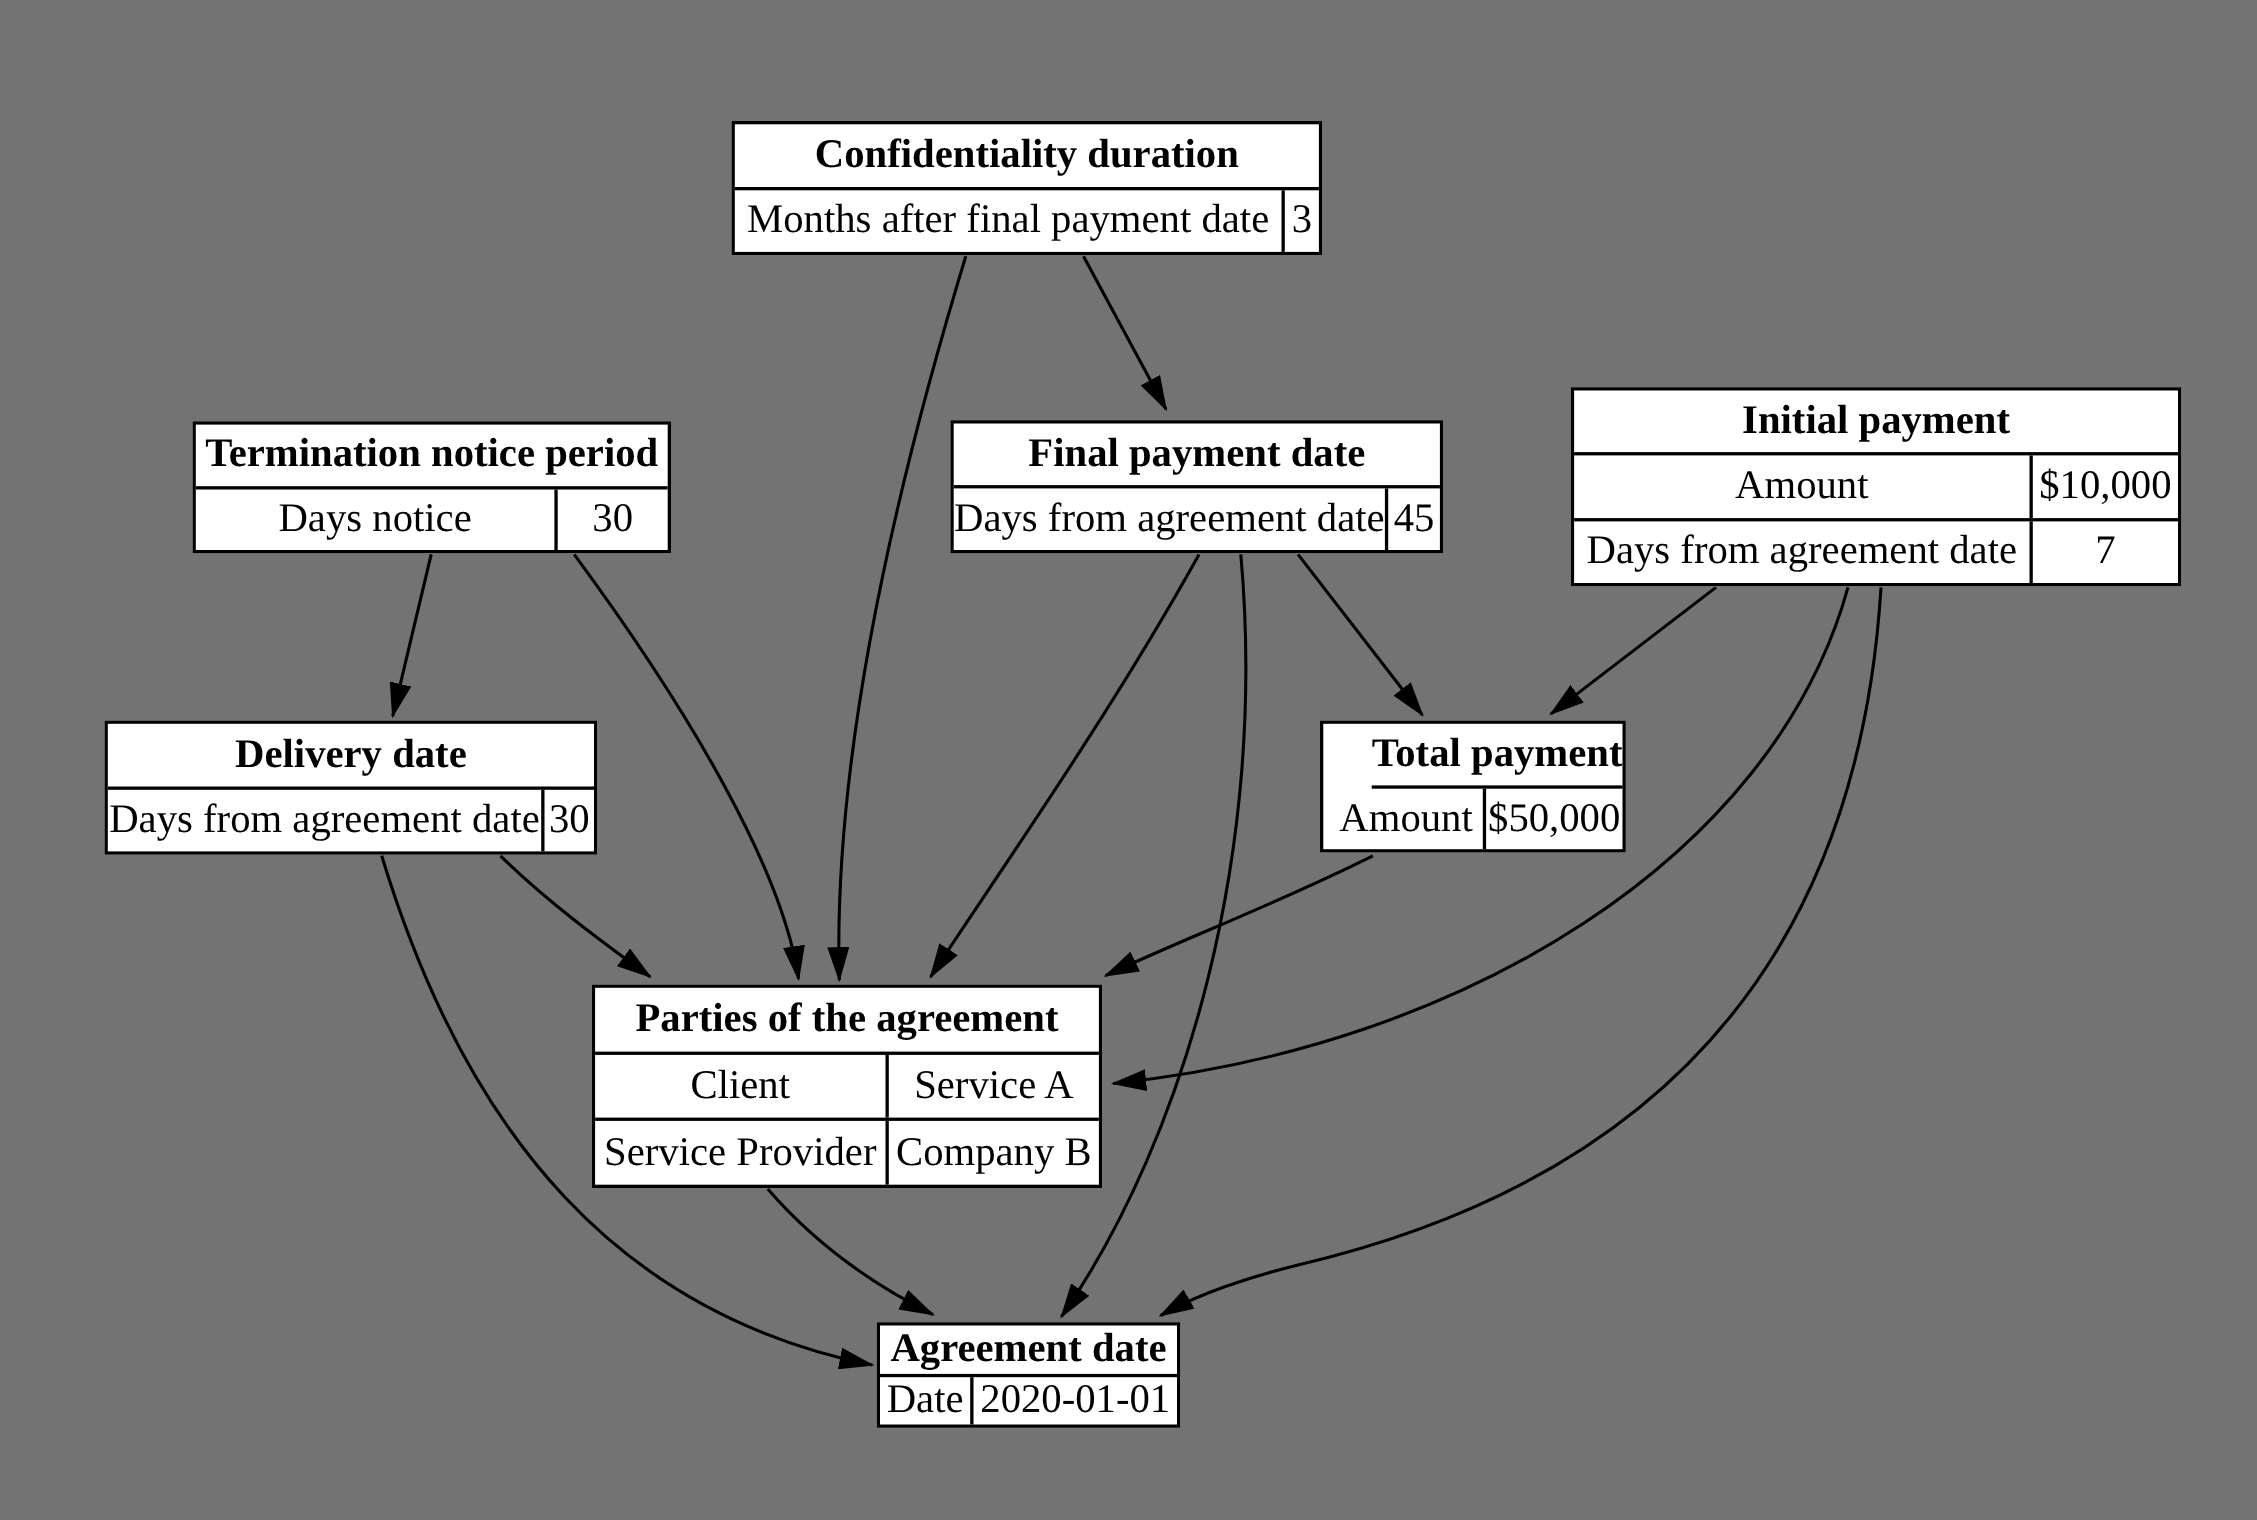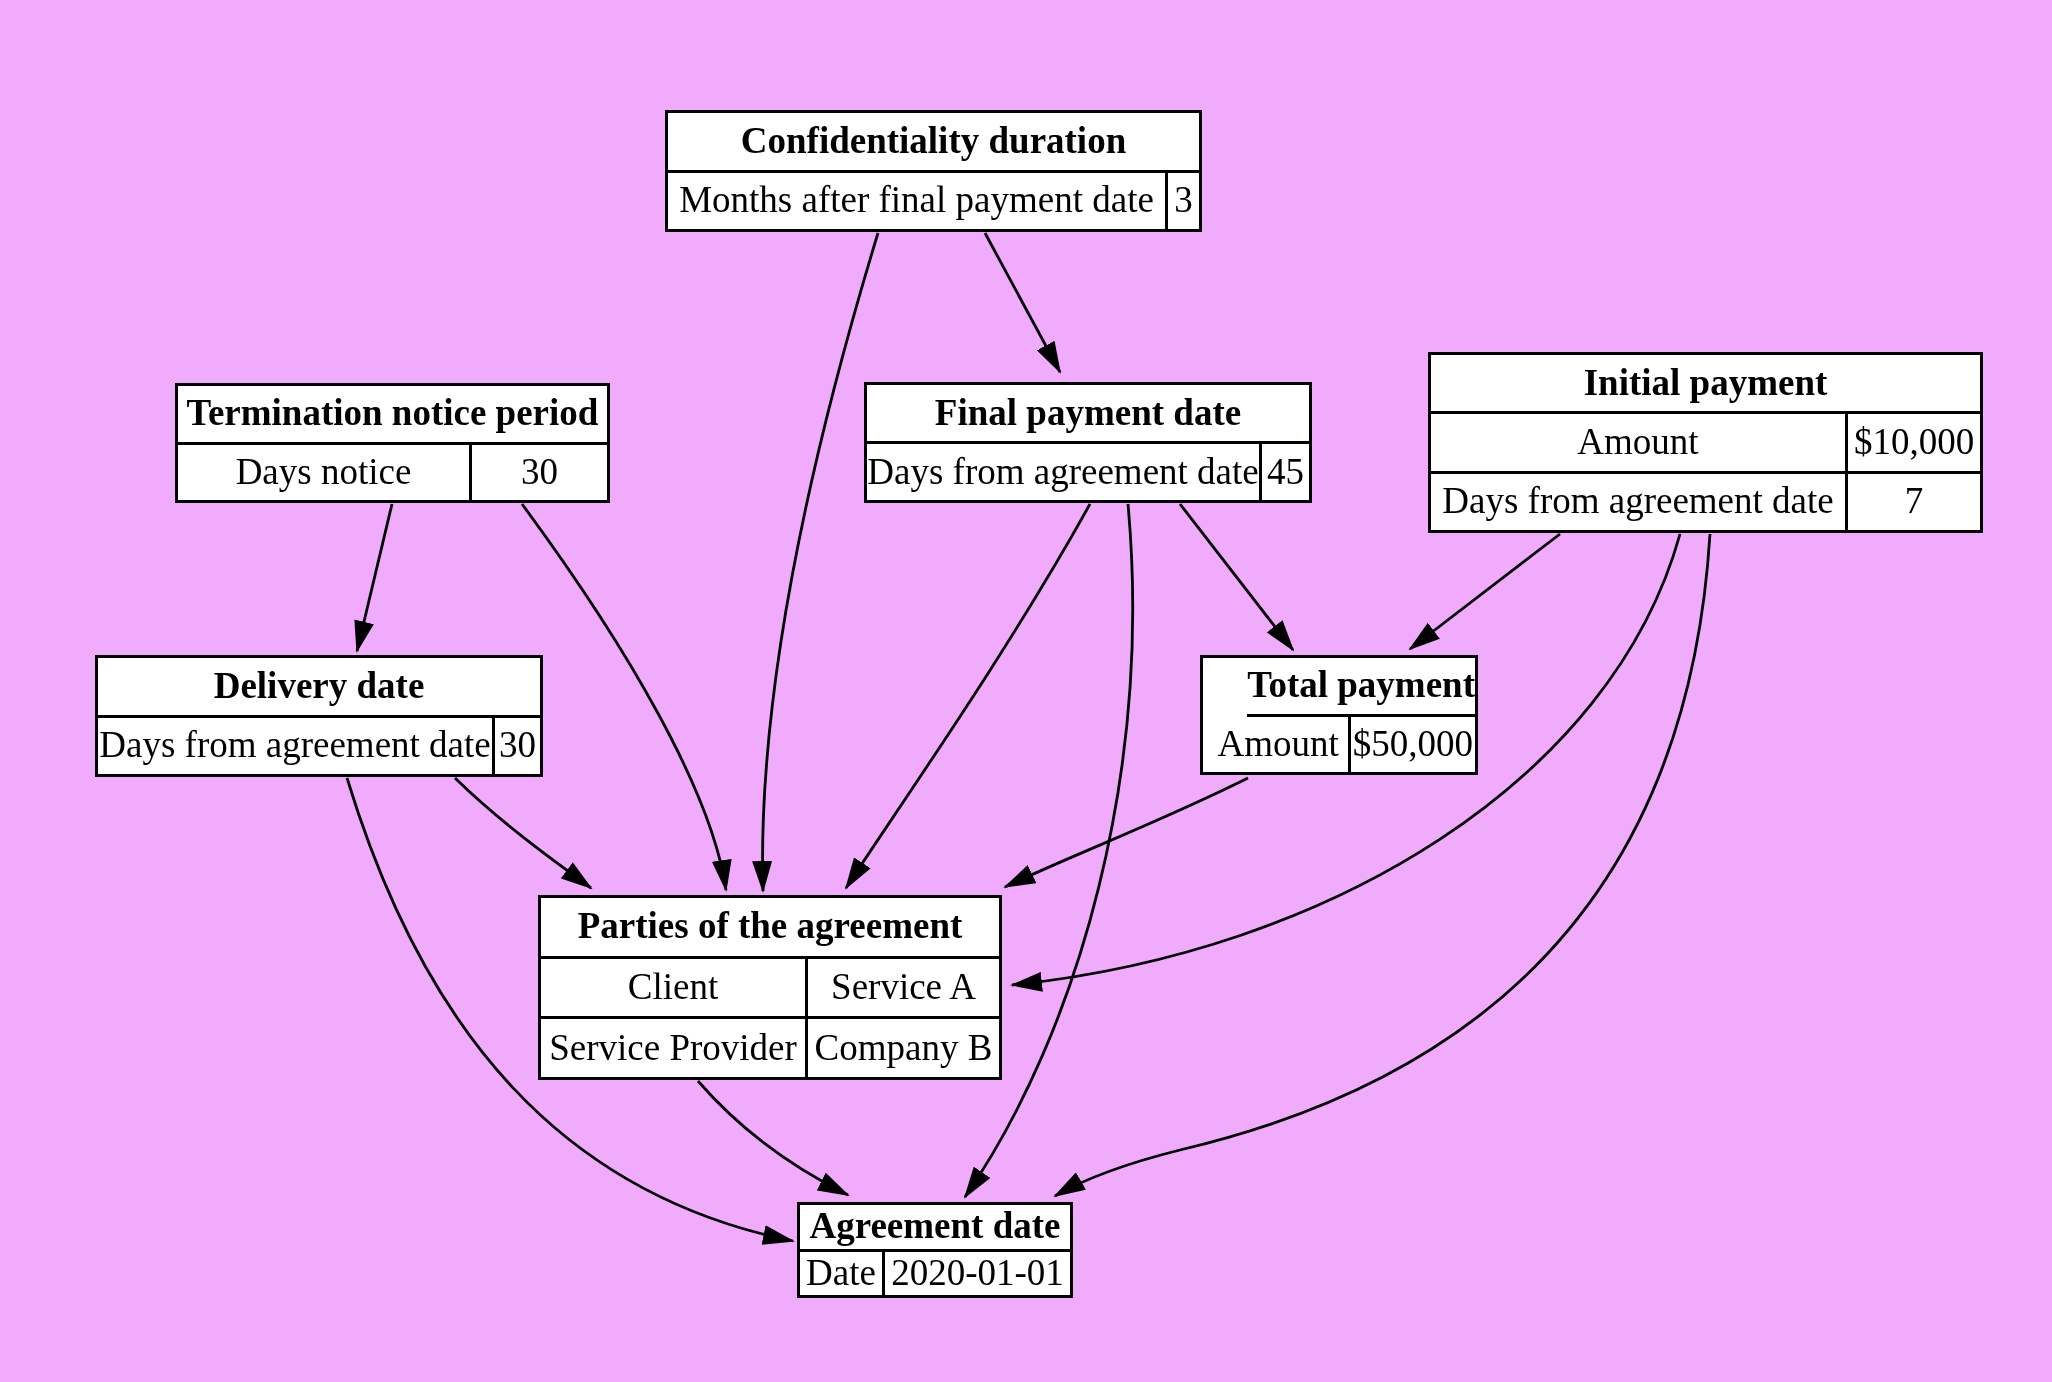--- a/index.html
+++ b/index.html
@@ -2,21 +2,21 @@
 <html><head>
 <meta charset="utf-8">
 <title>Agreement diagram</title>
 <style>
   html,body{margin:0;padding:0;background:#ffffff;}
   body{
     width:2052px;height:1382px;
     font-family:"Liberation Serif","DejaVu Serif",serif;
     color:#000;
   }
-  .canvas{position:relative;width:2052px;height:1382px;background:#f0abfc;overflow:hidden;}
+  .canvas{position:relative;width:2052px;height:1382px;background:#737373;overflow:hidden;}
   svg.edge-layer{position:absolute;left:0;top:0;width:2052px;height:1382px;}
   svg.edge-layer path.edge{fill:none;stroke:#000;stroke-width:2.8px;}
   .node{
     position:absolute;box-sizing:border-box;
     background:#ffffff;border:3px solid #000;
     display:flex;flex-direction:column;
     font-size:37px;line-height:1.1;
   }
   .node-header{
     flex:1;display:flex;align-items:center;justify-content:center;
@@ -59,21 +59,21 @@
     <div class="node" style="left: 665px; top: 110px; width: 537px; height: 122px;">
       <div class="node-header">Confidentiality duration</div>
       <div class="node-row">
         <div class="cell label" style="width: 497px;">Months after final payment date</div>
         <div class="cell value">3</div>
       </div>
     </div>
     <div class="node" style="left: 175px; top: 383px; width: 435px; height: 120px;">
       <div class="node-header">Termination notice period</div>
       <div class="node-row">
-        <div class="cell label" style="width: 291px;">Days notice</div>
+        <div class="cell label" style="width: 326px;">Days notice</div>
         <div class="cell value">30</div>
       </div>
     </div>
     <div class="node" style="left: 864px; top: 382px; width: 448px; height: 121px;">
       <div class="node-header">Final payment date</div>
       <div class="node-row">
         <div class="cell label" style="width: 392px;">Days from agreement date</div>
         <div class="cell value">45</div>
       </div>
     </div>

